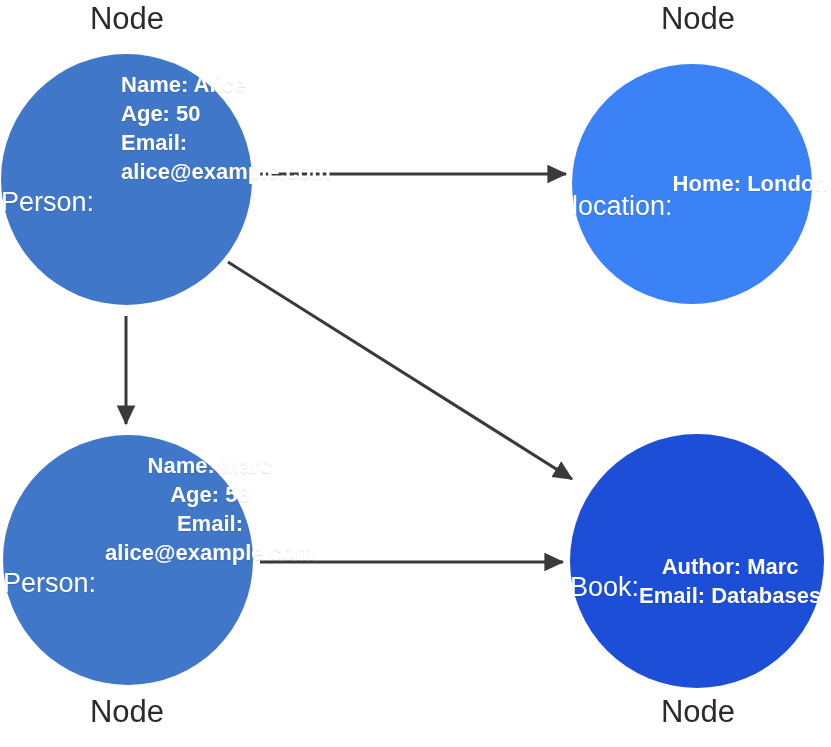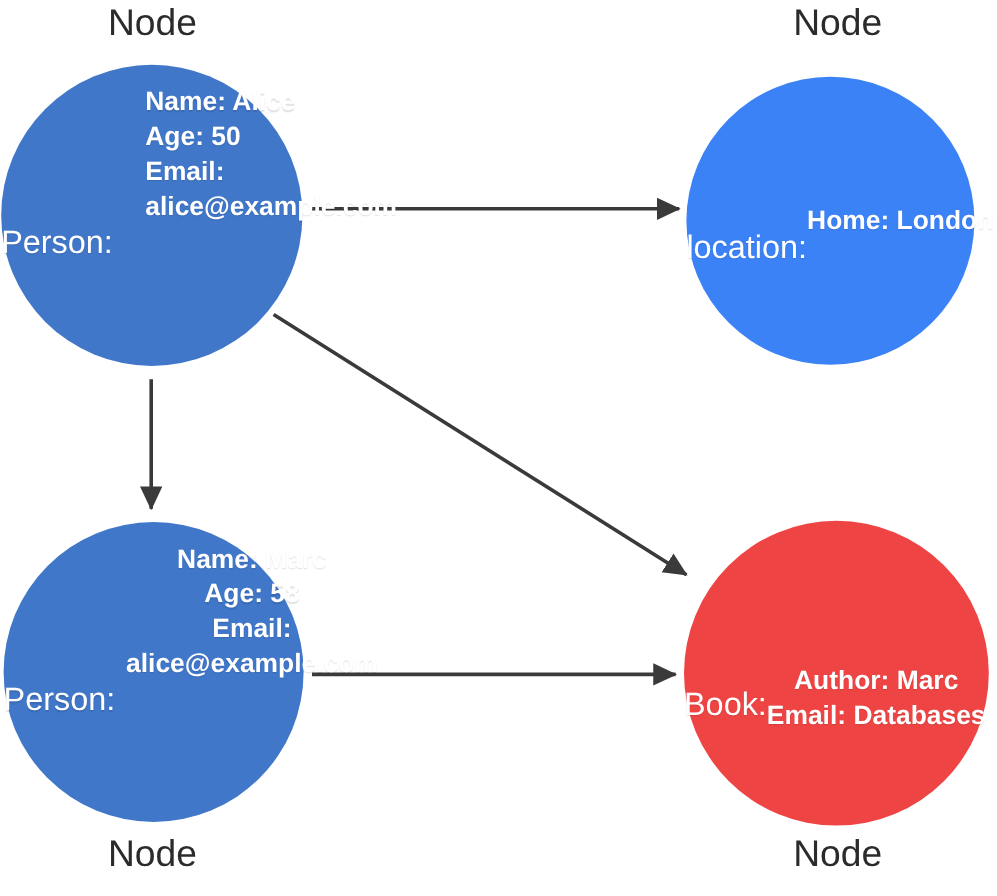--- a/index.html
+++ b/index.html
@@ -94,21 +94,21 @@
     align-self: flex-start;
     margin-left: 9px;
     text-align: center;
   }
   
   #node-book {
     left: 570px;
     top: 434px;
     width: 254px;
     height: 254px;
-    background: #ef4444;
+    background: #1d4ed8;
   }
   #node-book .node-title { margin-top: 52px; }
   #node-book .node-props {
     margin-top: 40px;
     text-align: center;
   }
   .node-label {
     position: absolute;
     font-size: 31px;
     font-weight: 400;

